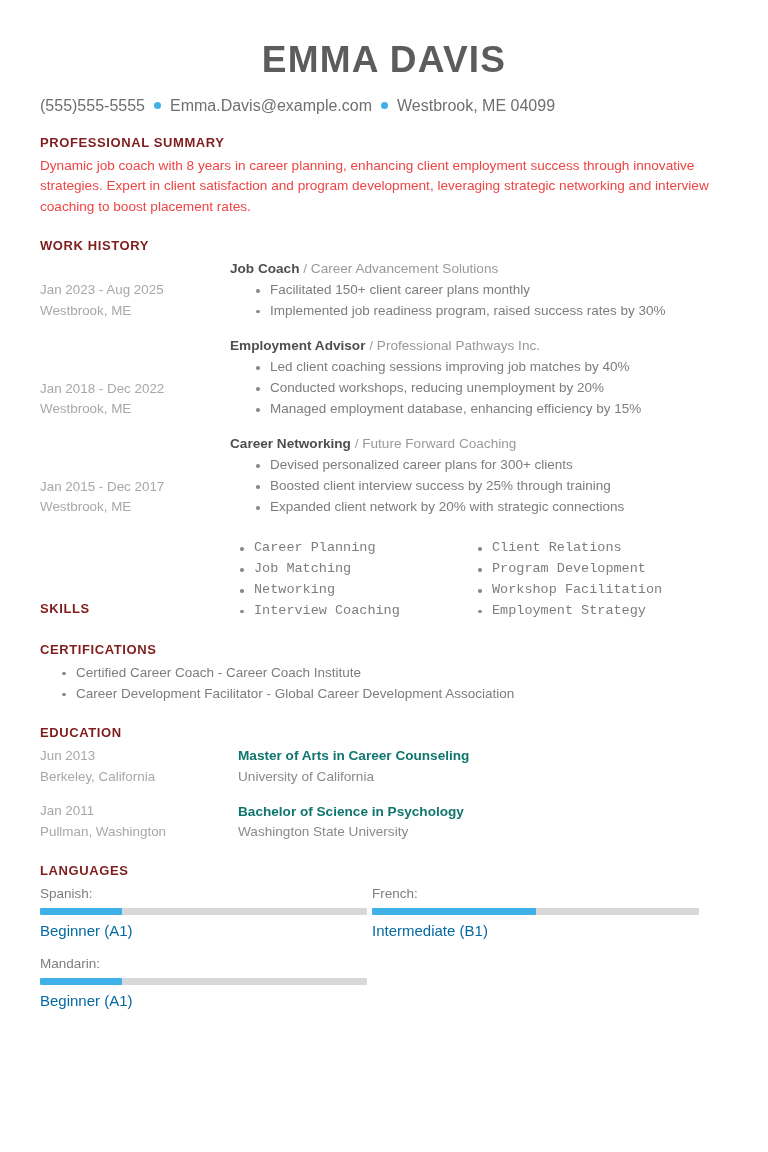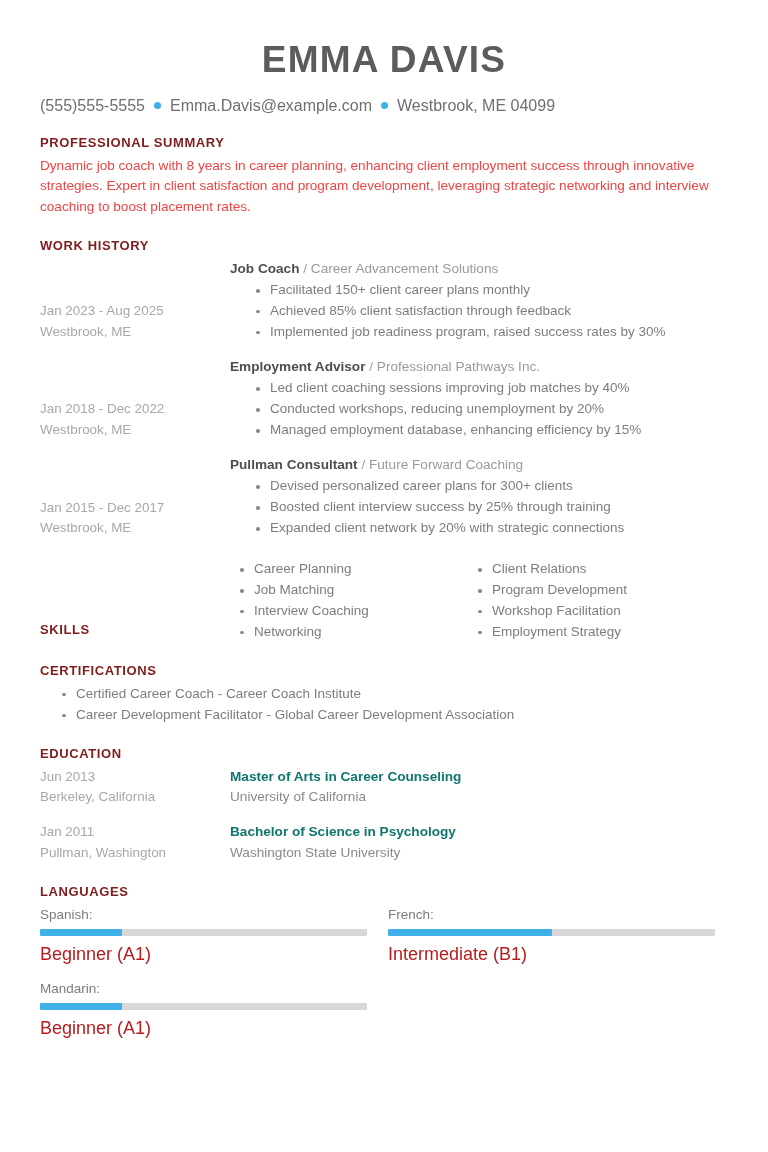--- a/index.html
+++ b/index.html
@@ -136,57 +136,58 @@
     display: flex;
     align-items: flex-end;
   }
   .skills-label {
     width: 190px;
     flex: 0 0 190px;
   }
   .skills-cols {
     flex: 1 1 auto;
     display: flex;
+    font-family: Liberation Mono, monospace;
   }
   .skills-cols .skills-col {
     width: 238px;
     flex: 0 0 238px;
   }
   .skills-col ul.bullets {
     padding-left: 10px;
   }
 
   
   .certs ul.bullets {
     padding-left: 22px;
   }
 
   
   .edu-row {
     display: flex;
-    align-items: flex-start;
+    align-items: center;
     margin-bottom: 14px;
+    gap: 8px;
   }
   .edu-degree {
     font-size: 13.6px;
     font-weight: bold;
     color: #0f766e;
     line-height: 1.5;
   }
   .edu-school {
     font-size: 13.6px;
     color: #8a8a8a;
     line-height: 1.5;
   }
 
   
   .lang-grid {
     display: flex;
     flex-wrap: wrap;
-    column-gap: 16px;
   }
   .lang-item {
     width: 332px;
     flex: 0 0 332px;
     margin-bottom: 11px;
   }
   .lang-name {
     font-size: 13.5px;
     color: #7d7d7d;
     line-height: 1.5;
@@ -202,22 +203,22 @@
   }
   .bar-fill {
     position: absolute;
     left: 0;
     top: 0;
     height: 100%;
     background: #3fb0e8;
     border-radius: 1px;
   }
   .lang-level {
-    font-size: 18px;
-    color: #b91c1c;
+    font-size: 15px;
+    color: #0369a1;
     line-height: 1.5;
     margin-top: 5px;
   }
 </style>
 </head>
 <body>
 
 <div class="page">
 
   <div class="header">
@@ -245,21 +246,20 @@
         <div>Westbrook, ME</div>
       </div>
       <div class="col-right">
         <div class="job-line">
           <span class="job-title">Job Coach</span>
           <span class="sep">/</span>
           <span>Career Advancement Solutions</span>
         </div>
         <ul class="bullets">
           <li>Facilitated 150+ client career plans monthly</li>
-          <li>Achieved 85% client satisfaction through feedback</li>
           <li>Implemented job readiness program, raised success rates by 30%</li>
         </ul>
       </div>
     </div>
 
     <div class="row">
       <div class="col-left">
         <div>Jan 2018 - Dec 2022</div>
         <div>Westbrook, ME</div>
       </div>
@@ -277,21 +277,21 @@
       </div>
     </div>
 
     <div class="row">
       <div class="col-left">
         <div>Jan 2015 - Dec 2017</div>
         <div>Westbrook, ME</div>
       </div>
       <div class="col-right">
         <div class="job-line">
-          <span class="job-title">Pullman Consultant</span>
+          <span class="job-title">Career Networking</span>
           <span class="sep">/</span>
           <span>Future Forward Coaching</span>
         </div>
         <ul class="bullets">
           <li>Devised personalized career plans for 300+ clients</li>
           <li>Boosted client interview success by 25% through training</li>
           <li>Expanded client network by 20% with strategic connections</li>
         </ul>
       </div>
     </div>
@@ -300,22 +300,22 @@
   <div class="section">
     <div class="skills-row">
       <div class="skills-label">
         <h2 class="sec-title">SKILLS</h2>
       </div>
       <div class="skills-cols">
         <div class="skills-col">
           <ul class="bullets">
             <li>Career Planning</li>
             <li>Job Matching</li>
+            <li>Networking</li>
             <li>Interview Coaching</li>
-            <li>Networking</li>
           </ul>
         </div>
         <div class="skills-col">
           <ul class="bullets">
             <li>Client Relations</li>
             <li>Program Development</li>
             <li>Workshop Facilitation</li>
             <li>Employment Strategy</li>
           </ul>
         </div>

